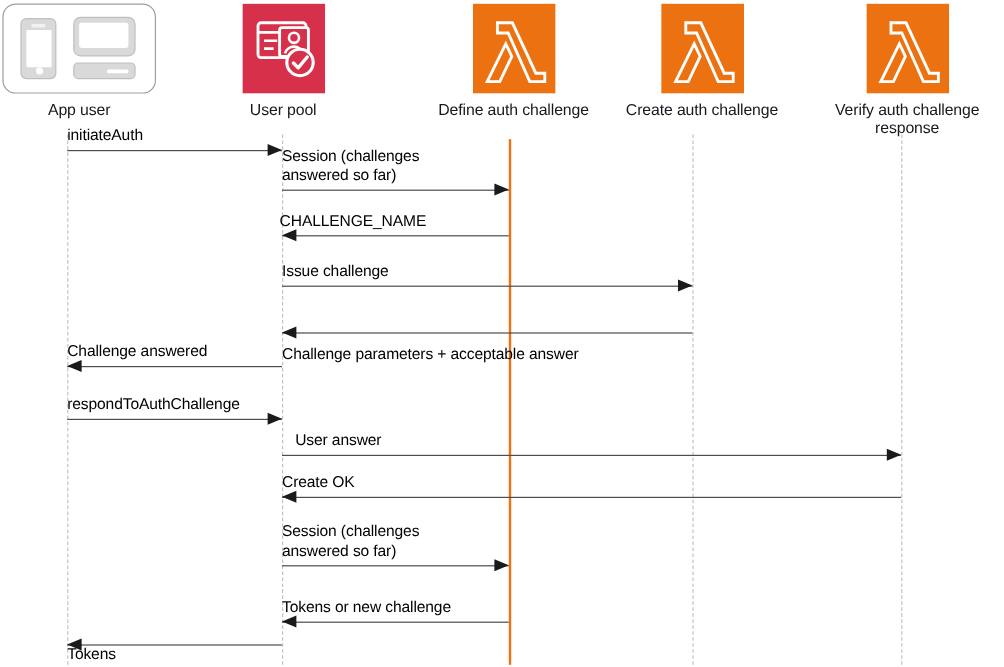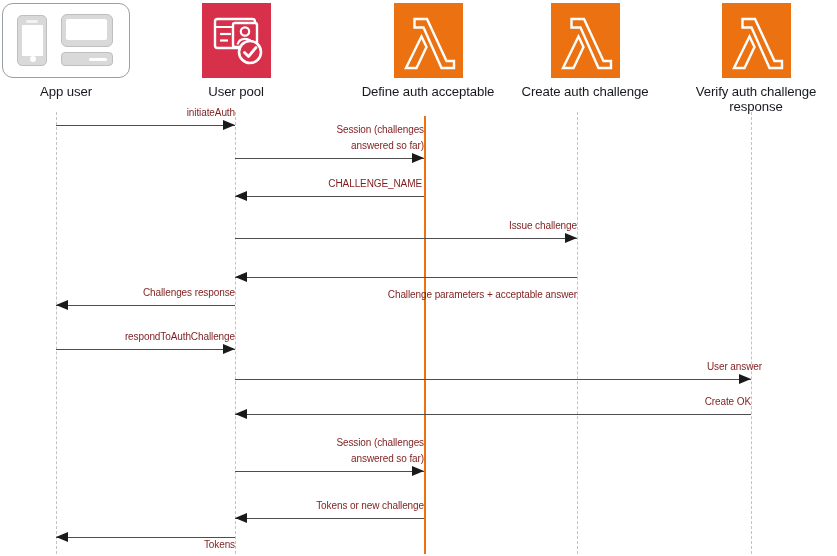--- a/index.html
+++ b/index.html
@@ -154,24 +154,24 @@
     width: 0;
     height: 0;
     border-top: 5.5px solid transparent;
     border-bottom: 5.5px solid transparent;
   }
   .arrowhead.right { border-left: 12px solid #1a1a1a; }
   .arrowhead.left  { border-right: 12px solid #1a1a1a; }
 
   .msg-label {
     position: absolute;
-    font-size: 10px;
-    color: #7f1d1d;
+    font-size: 13px;
+    color: #000000;
     line-height: 16px;
-    text-align: right;
+    text-align: left;
     white-space: pre-line;
     letter-spacing: -0.1px;
   }
 </style>
 </head>
 <body>
 
 <div id="diagram">
   <div id="participants-layer">
       <div class="participant" style="left: -29px; top: 3px; width: 190px;">
@@ -214,21 +214,21 @@
       <div class="participant" style="left: 333px; top: 3px; width: 190px;">
         <div class="participant-icon" style="width:69px">
           <div class="sq-icon">
             <svg width="69" height="75" viewBox="0 0 69 75">
               <rect x="0" y="0" width="69" height="75" fill="#ec7211"></rect>
               <path d="M20.5 16 L33 16 L52.5 58 L60 58 L60 65 L47.5 65 L29.5 24.5 L20.5 24.5 Z" fill="none" stroke="#ffffff" stroke-width="2.4" stroke-linejoin="miter"></path>
               <path d="M27.5 33.5 L32.5 44 L22.5 65 L12 65 Z" fill="none" stroke="#ffffff" stroke-width="2.4" stroke-linejoin="miter"></path>
             </svg>
           </div>
         </div>
-        <div class="participant-label" style="margin-top:6px">Define auth acceptable</div>
+        <div class="participant-label" style="margin-top:6px">Define auth challenge</div>
       </div>
       <div class="participant" style="left: 490px; top: 3px; width: 190px;">
         <div class="participant-icon" style="width:69px">
           <div class="sq-icon">
             <svg width="69" height="75" viewBox="0 0 69 75">
               <rect x="0" y="0" width="69" height="75" fill="#ec7211"></rect>
               <path d="M20.5 16 L33 16 L52.5 58 L60 58 L60 65 L47.5 65 L29.5 24.5 L20.5 24.5 Z" fill="none" stroke="#ffffff" stroke-width="2.4" stroke-linejoin="miter"></path>
               <path d="M27.5 33.5 L32.5 44 L22.5 65 L12 65 Z" fill="none" stroke="#ffffff" stroke-width="2.4" stroke-linejoin="miter"></path>
             </svg>
           </div>
@@ -268,21 +268,21 @@
       <div class="arrowhead left" style="top: 191px; left: 235px;"></div>
       <div class="msg-label" style="left: 233px; width: 189px; top: 176px;">CHALLENGE_NAME</div>
       <div class="msg-line" style="left: 235px; width: 342px; top: 238px;"></div>
       <div class="arrowhead right" style="top: 233px; left: 565px;"></div>
       <div class="msg-label" style="left: 235px; width: 342px; top: 218px;">Issue challenge</div>
       <div class="msg-line" style="left: 235px; width: 342px; top: 277px;"></div>
       <div class="arrowhead left" style="top: 272px; left: 235px;"></div>
       <div class="msg-label" style="left: 235px; width: 342px; top: 257px; margin-top: 30px;">Challenge parameters + acceptable answer</div>
       <div class="msg-line" style="left: 56px; width: 179px; top: 305px;"></div>
       <div class="arrowhead left" style="top: 300px; left: 56px;"></div>
-      <div class="msg-label" style="left: 56px; width: 179px; top: 285px;">Challenges response</div>
+      <div class="msg-label" style="left: 56px; width: 179px; top: 285px;">Challenge answered</div>
       <div class="msg-line" style="left: 56px; width: 179px; top: 349px;"></div>
       <div class="arrowhead right" style="top: 344px; left: 223px;"></div>
       <div class="msg-label" style="left: 56px; width: 179px; top: 329px;">respondToAuthChallenge</div>
       <div class="msg-line" style="left: 235px; width: 516px; top: 379px;"></div>
       <div class="arrowhead right" style="top: 374px; left: 739px;"></div>
       <div class="msg-label" style="left: 246px; width: 516px; top: 359px;">User answer</div>
       <div class="msg-line" style="left: 235px; width: 516px; top: 414px;"></div>
       <div class="arrowhead left" style="top: 409px; left: 235px;"></div>
       <div class="msg-label" style="left: 235px; width: 516px; top: 394px;">Create OK</div>
       <div class="msg-line" style="left: 235px; width: 189px; top: 471px;"></div>

